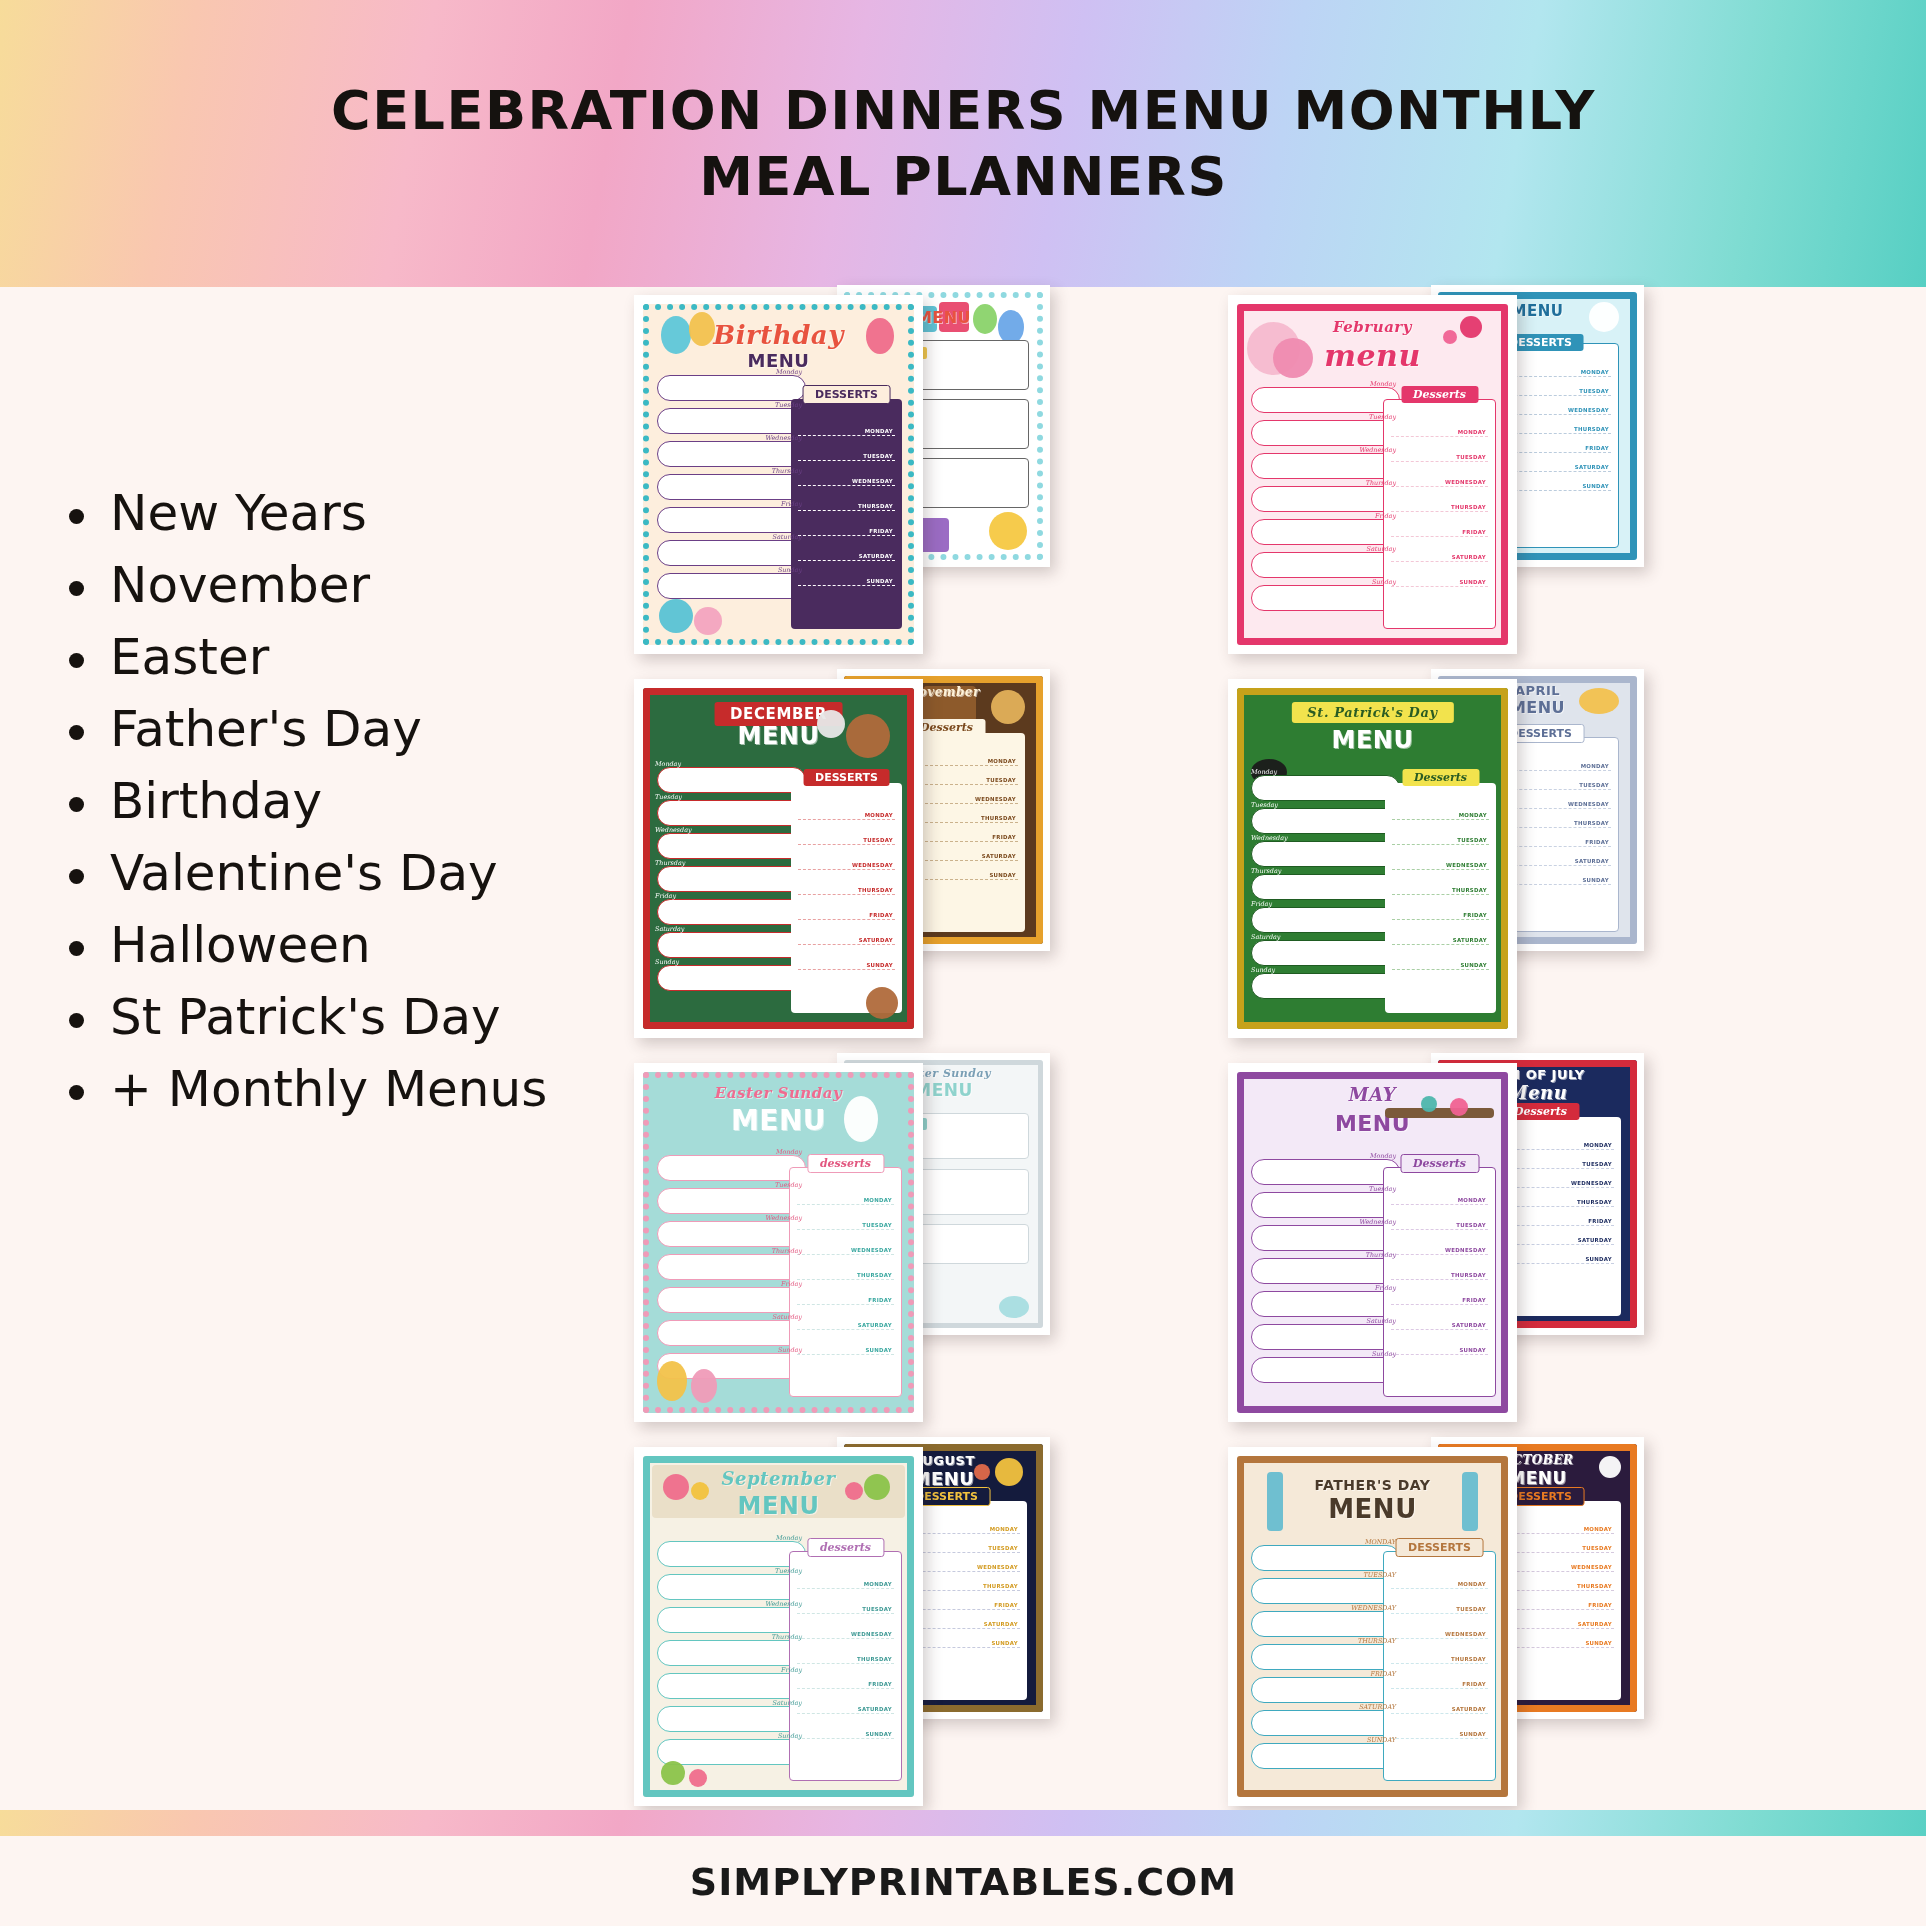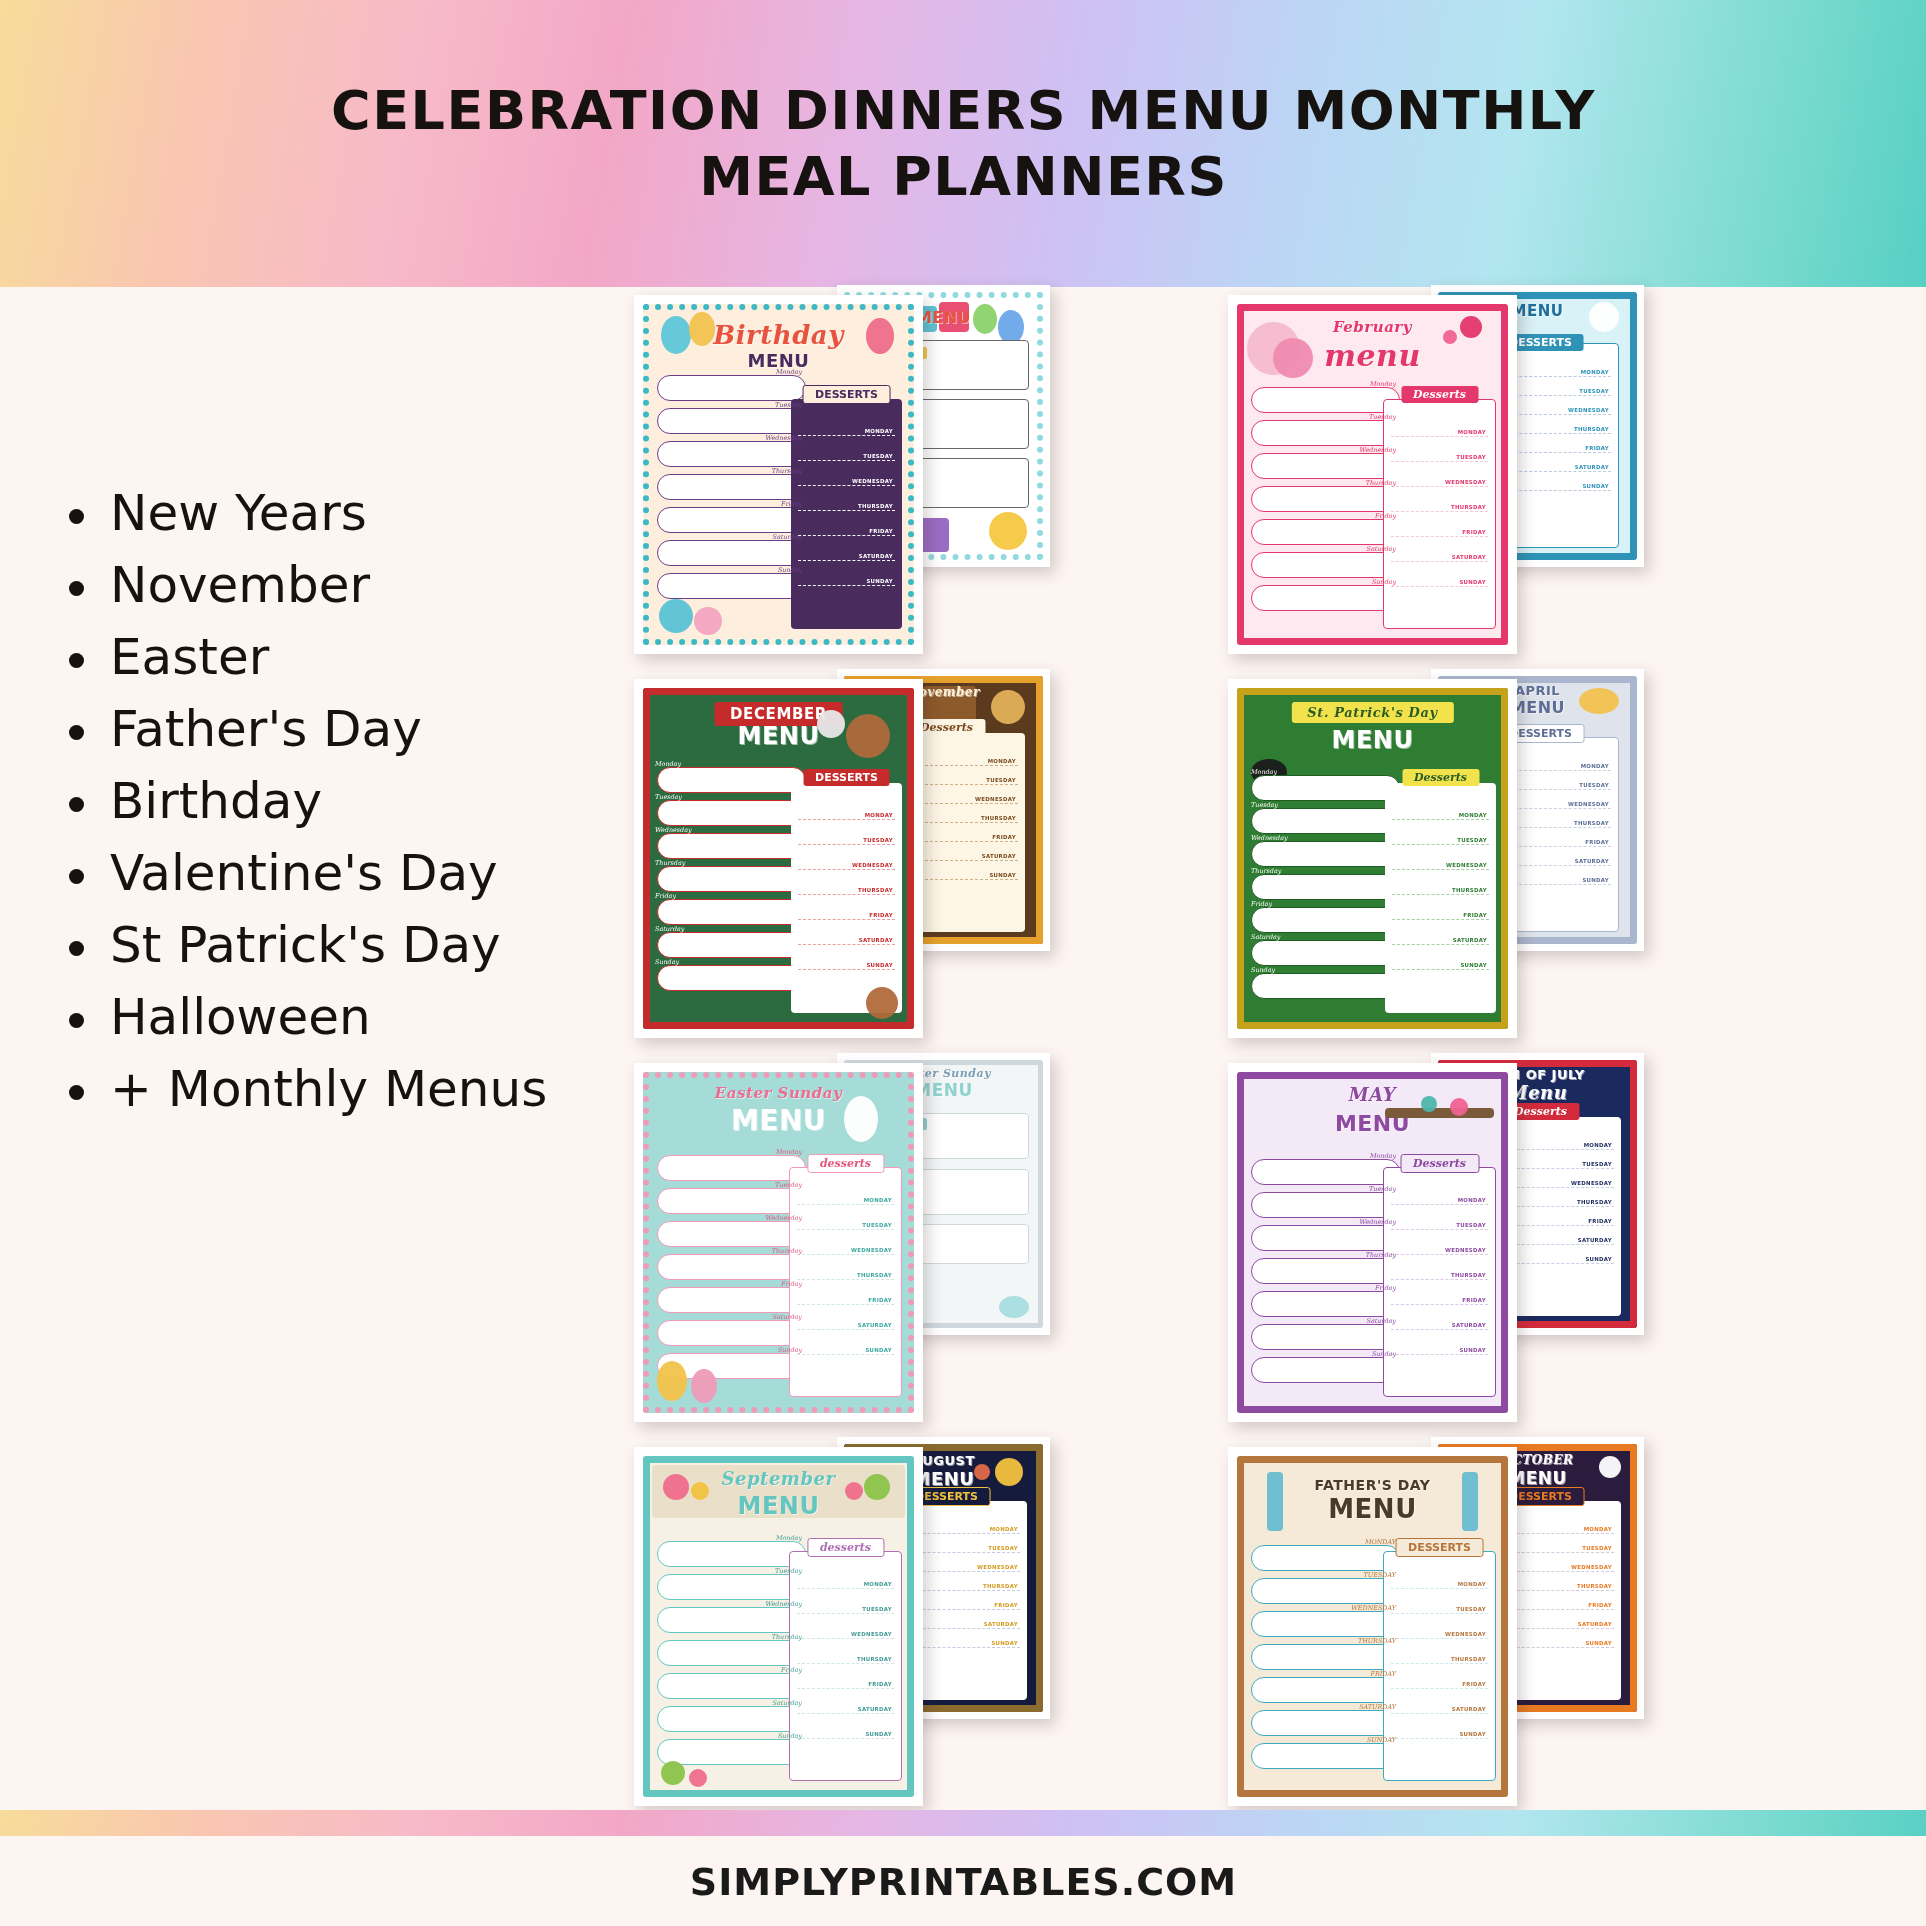--- a/index.html
+++ b/index.html
@@ -347,25 +347,25 @@
     <div class="feature-item">
       <span class="bullet-dot"></span>
       <span class="feature-label">Birthday</span>
     </div>
     <div class="feature-item">
       <span class="bullet-dot"></span>
       <span class="feature-label">Valentine's Day</span>
     </div>
     <div class="feature-item">
       <span class="bullet-dot"></span>
-      <span class="feature-label">St Patrick's Day</span>
+      <span class="feature-label">Halloween</span>
     </div>
     <div class="feature-item">
       <span class="bullet-dot"></span>
-      <span class="feature-label">Halloween</span>
+      <span class="feature-label">St Patrick's Day</span>
     </div>
     <div class="feature-item">
       <span class="bullet-dot"></span>
       <span class="feature-label">+ Monthly Menus</span>
     </div>
   </div>
 
   <div class="mockups">
 
     <div class="cluster" style="left:0px; top:0px;">

